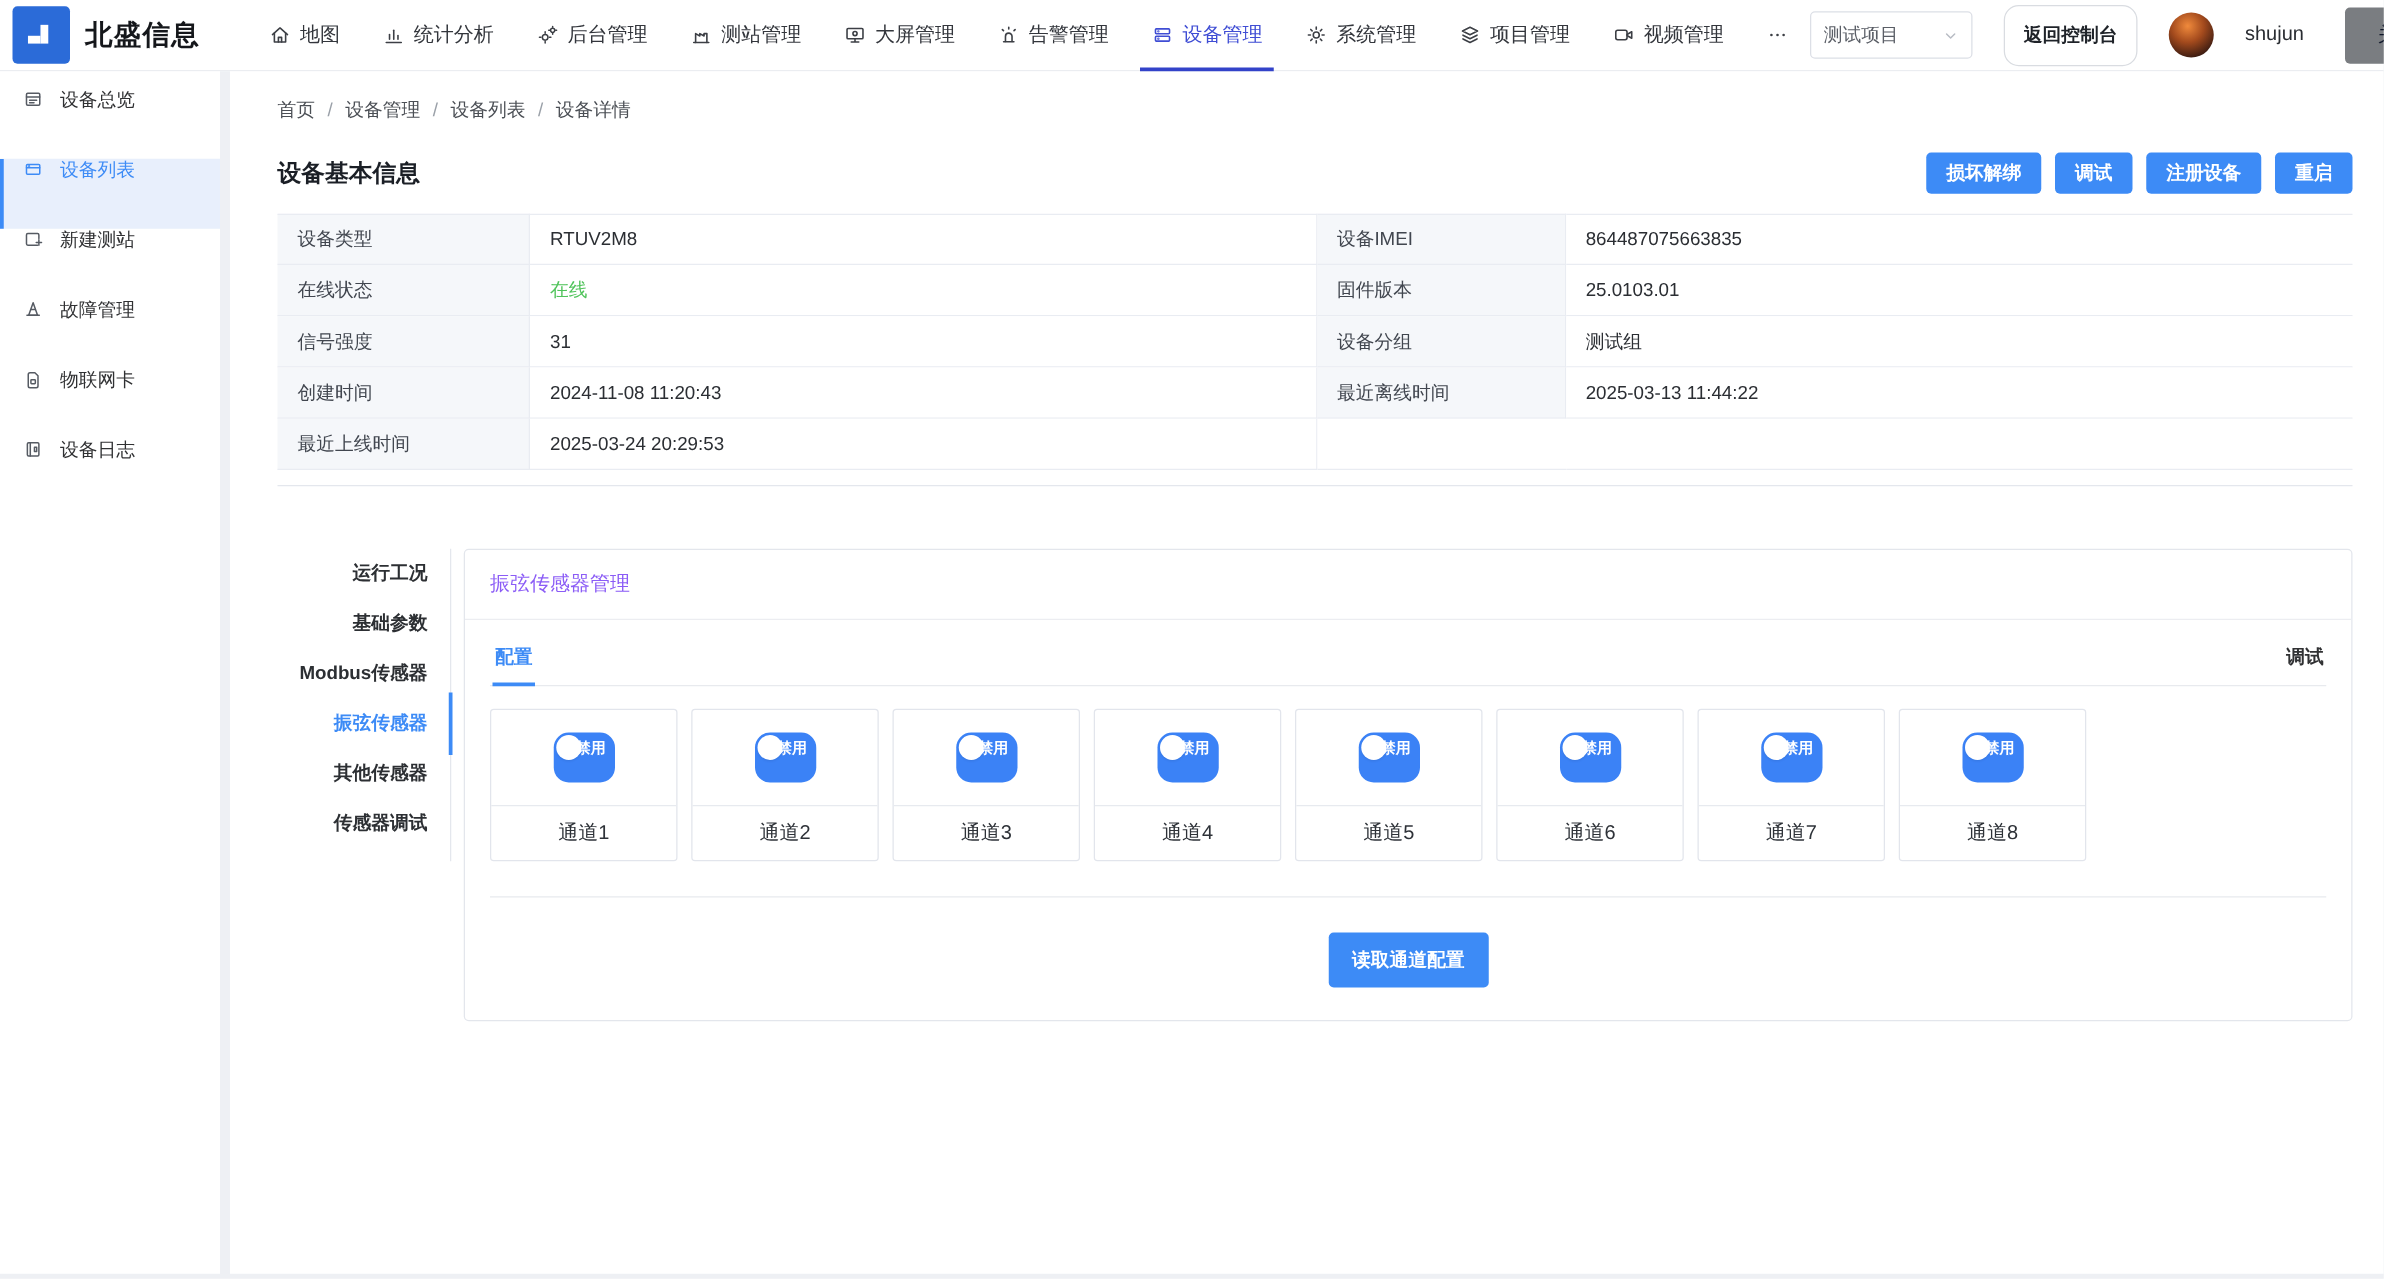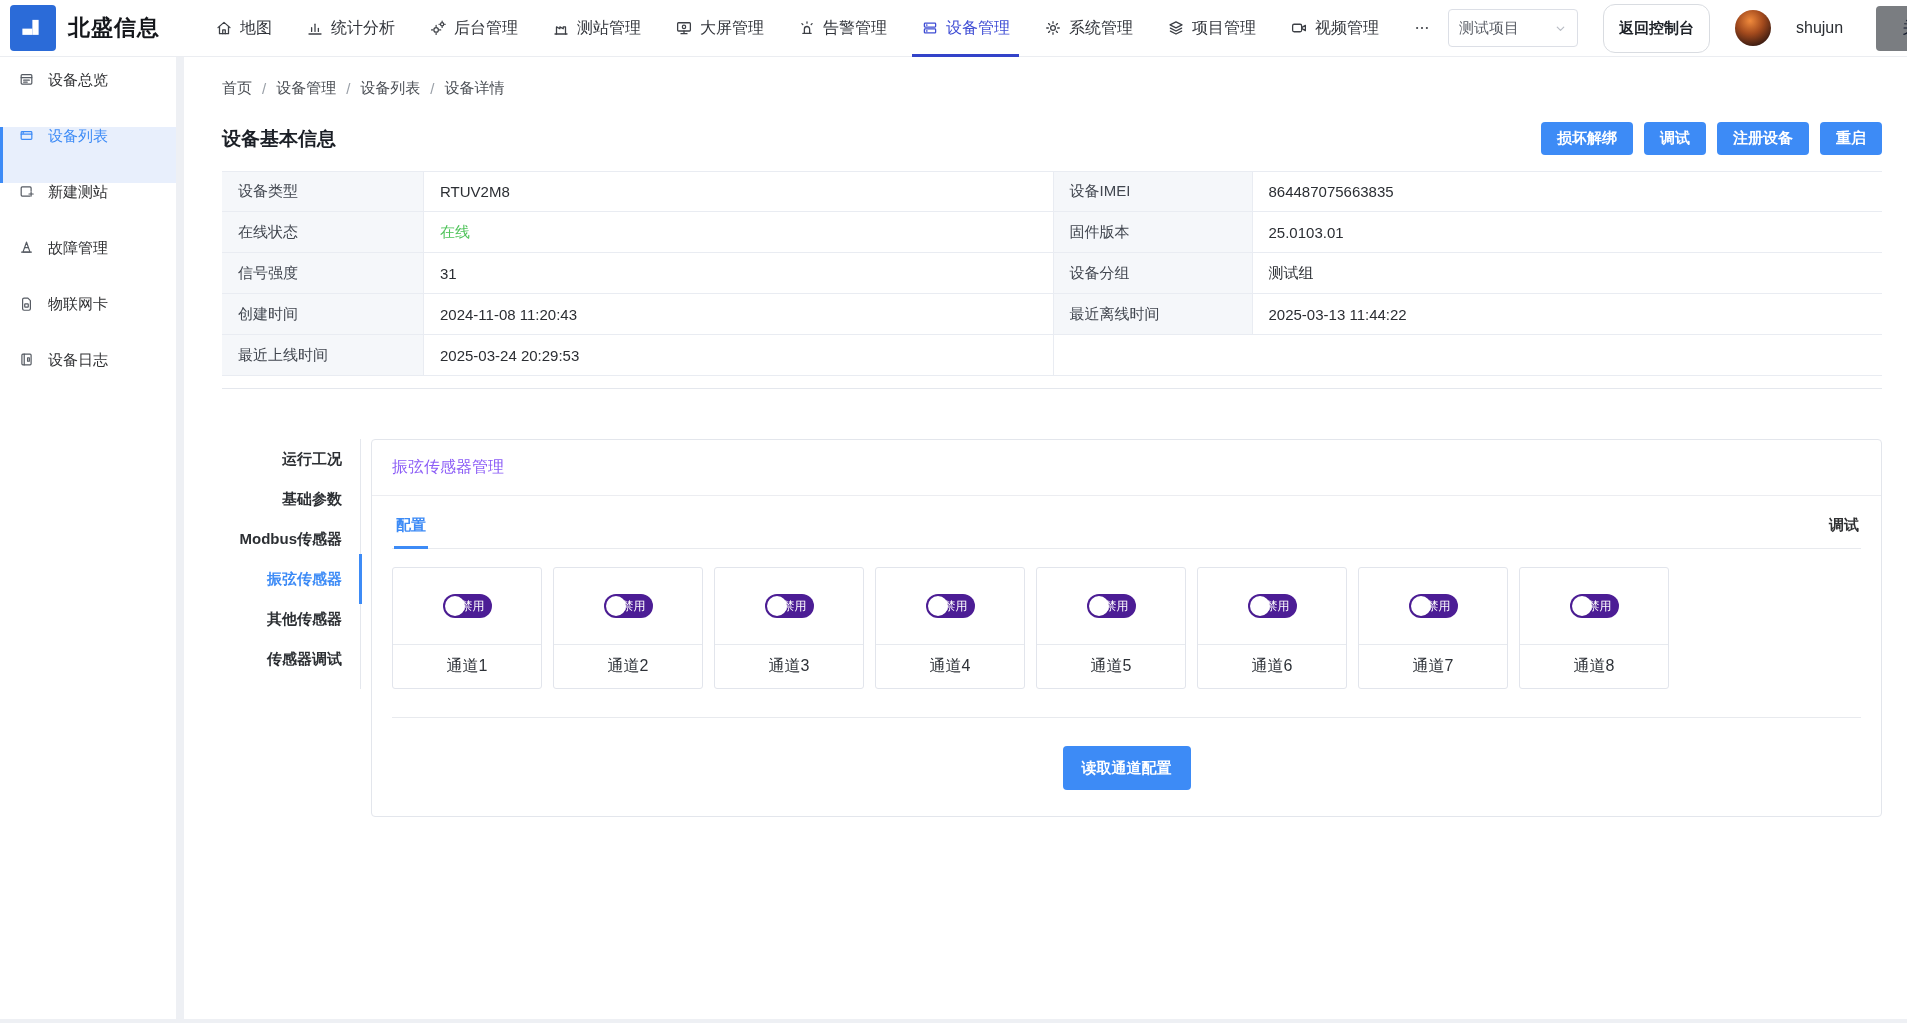--- a/index.html
+++ b/index.html
@@ -123,21 +123,21 @@
   .tabs { display:flex; gap:40px; border-bottom:1px solid #e8eaee; margin-top:14px; padding-left:2px;justify-content:space-between; }
   .tab { padding:6px 2px 13px; font-size:15px; font-weight:600; color:#303133; cursor:pointer; position:relative; }
   .tab.active { color:#3d8bf6; }
   .tab.active::after { content:""; position:absolute; left:0; right:0; bottom:-1px; height:3px; background:#3d8bf6; }
 
   .channels { display:flex; gap:11px; margin-top:18px; }
   .channel { width:150px; border:1px solid #e2e5ec; border-radius:3px; background:#fff; }
   .channel-top { height:77px; display:flex; align-items:center; justify-content:center; border-bottom:1px solid #e7eaef; }
   .channel-label { height:43px; display:flex; align-items:center; justify-content:center; font-size:16px; color:#2e3238; }
 
-  .switch { width:49px; height:24px; border-radius:12px; background:#4c1d95; position:relative; cursor:pointer; }
+  .switch { width:49px; height:40px; border-radius:12px; background:#3b82f6; position:relative; cursor:pointer;font-weight:bold; }
   .switch-knob { position:absolute; left:2px; top:2px; width:20px; height:20px; border-radius:50%; background:#fff; box-shadow:0 1px 2px rgba(0,0,0,.08); }
   .switch-text { position:absolute; right:7px; top:0; line-height:24px; font-size:12px; color:#fff; }
 
   .channels-divider { height:1px; background:#e8eaee; margin-top:28px; }
   .read-row { display:flex; justify-content:center; margin-top:28px; }
   .btn-read { height:44px; padding:0 19px; font-size:15px; }
 
   .ico { display:inline-flex; flex:0 0 auto; }
   .ico svg { display:block; }
 </style>

